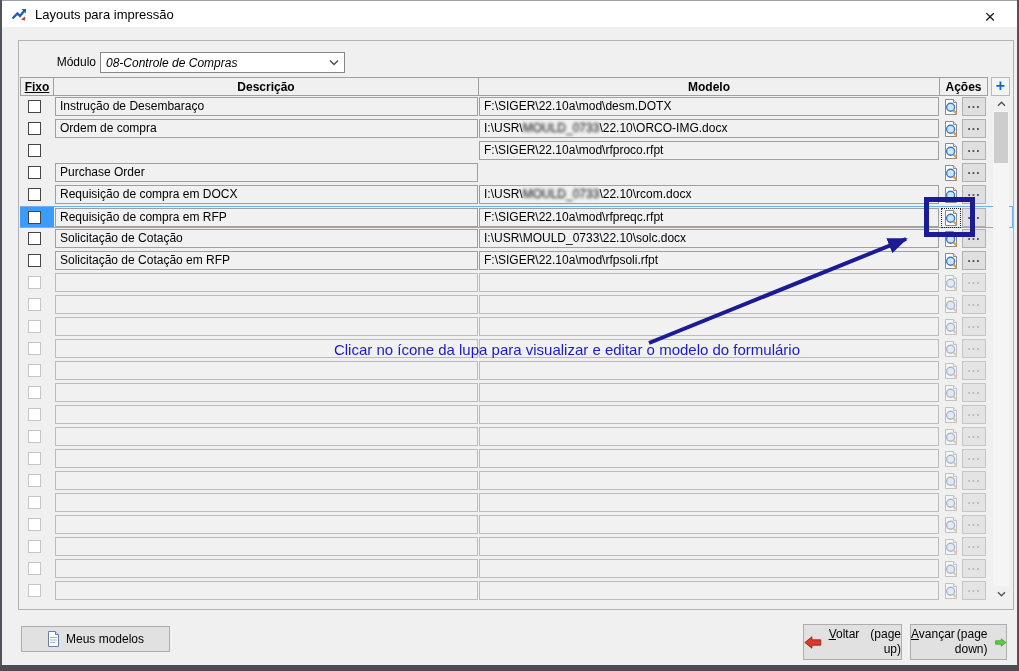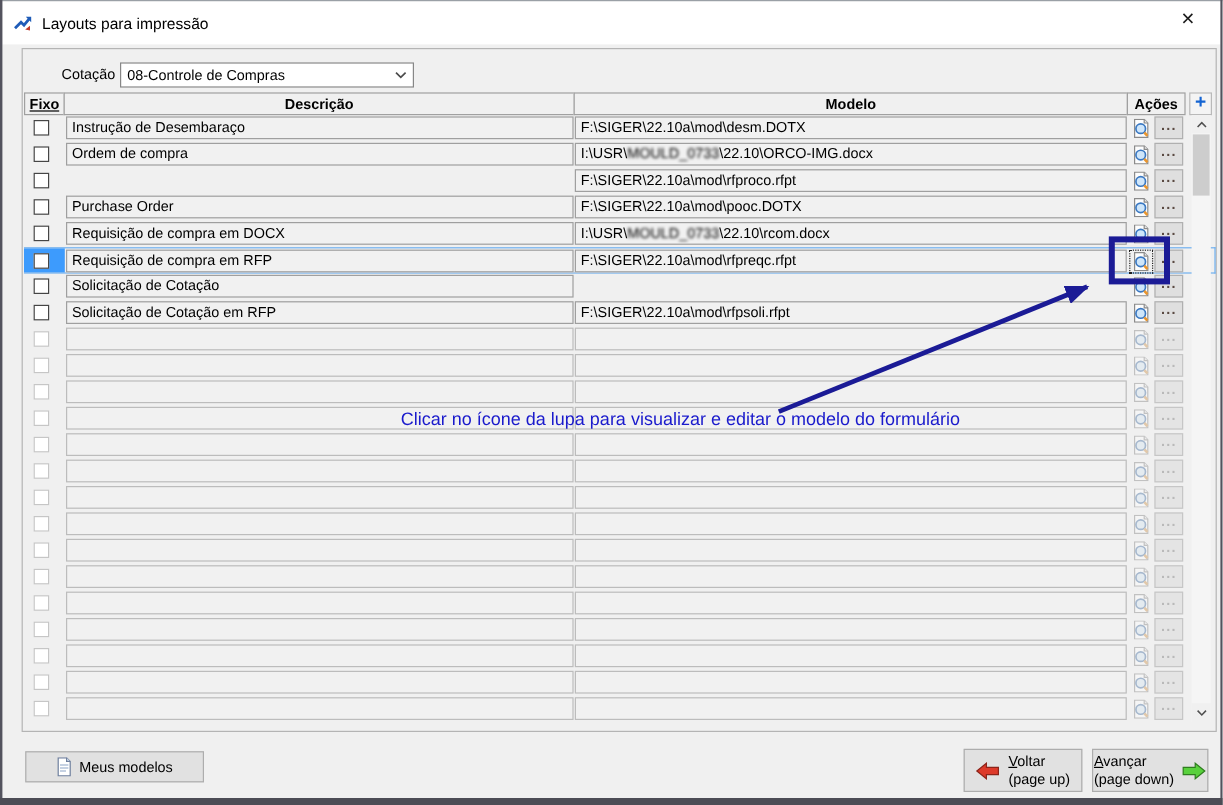--- a/index.html
+++ b/index.html
@@ -9,31 +9,31 @@
   #window { position:relative; width:1019px; height:671px; background:#f0f0f0; overflow:hidden; }
 
   
   .edge { position:absolute; background:#53535e; z-index:60; }
   .edge-top { left:0; top:0; width:100%; height:1px; background:#9aa0a6; }
   .edge-left { left:0; top:0; width:2px; height:100%; }
   .edge-right { right:0; top:0; width:2px; height:100%; }
   .edge-bottom { left:0; bottom:0; width:100%; height:6px; background:#4c4c55; }
 
   
-  .titlebar { position:absolute; left:2px; top:1px; width:1015px; height:36px; background:#ffffff; display:flex; align-items:center; }
+  .titlebar { position:absolute; left:2px; top:1px; width:1015px; height:26px; background:#ffffff; display:flex; align-items:center; }
   .title-icon { width:16px; height:16px; margin-left:9px; flex:0 0 auto; }
   .title-text { margin-left:8px; font-size:13px; color:#000; }
   .close-btn { position:absolute; right:6px; top:0; width:42px; height:31px; display:flex; align-items:center; justify-content:center; font-size:19px; color:#1a1a1a; cursor:default; }
 
   
   .groupbox { position:absolute; left:18px; top:40px; width:996px; height:570px; border:1px solid #b4b4b4; background:#f0f0f0; }
 
   
   .module-label { position:absolute; left:38px; top:55px; width:58px; text-align:right; font-size:12px; color:#000; }
-  .module-select { position:absolute; left:100px; top:52px; width:245px; height:21px; background:#fff; border:1px solid #878787; display:flex; align-items:center; }
+  .module-select { position:absolute; left:100px; top:52px; width:245px; height:21px; background:#fff; border:1px solid #878787; display:flex; align-items:center;font-style:italic; }
   .module-value { flex:1; font-size:12px; padding-left:5px; color:#000; white-space:nowrap; overflow:hidden; }
   .module-chev { width:20px; height:100%; display:flex; align-items:center; justify-content:center; }
 
   
   .th { position:absolute; top:77px; height:19px; background:#f0f0f0; border:1px solid #a0a0a0; font-size:12px; font-weight:bold; color:#000; display:flex; align-items:center; justify-content:center; }
   .th-fixo    { left:20px;  width:34px;text-decoration:underline; }
   .th-desc    { left:53px;  width:426px; }
   .th-modelo  { left:478px; width:462px; }
   .th-acoes   { left:939px; width:49px; }
   .add-btn { position:absolute; left:991px; top:77px; width:19px; height:19px; border:1px solid #b9b9b9; background:#f4f4f4; color:var(--plus-blue,#1464d2); font-size:16px; font-weight:bold; line-height:16px; text-align:center; }
@@ -64,21 +64,21 @@
 
   
   .ann-text { position:absolute; left:267px; top:341px; width:600px; text-align:center; font-size:15px; color:var(--annotation-text,#1a1acc); z-index:45; }
   .overlay { position:absolute; left:0; top:0; width:1019px; height:671px; z-index:44; pointer-events:none; }
 
   
   .btn { position:absolute; background:#e1e1e1; border:1px solid #adadad; display:flex; align-items:center; justify-content:center; font-size:12px; color:#000;text-align:right; }
   .btn-meus { left:21px; top:626px; width:149px; height:26px; gap:6px; }
   .btn-voltar { left:803px; top:624px; width:99px; height:36px; gap:7px; }
   .btn-avancar { left:910px; top:624px; width:97px; height:36px; gap:7px; }
-  .btn-2line { display:flex; flex-direction:column; align-items:flex-start; line-height:15px; }
+  .btn-2line { display:flex; flex-direction:row; align-items:flex-start; line-height:15px; }
   .btn-main { display:block; }
   .btn-main::first-letter { text-decoration:underline; }
 </style>
 </head>
 <body>
 
 <div id="window">
 
   <div class="titlebar">
     <svg class="title-icon" viewBox="0 0 16 16">
@@ -88,21 +88,21 @@
       <polygon points="10,13.5 14,10.5 14,14.5" fill="#c0392b"></polygon>
     </svg>
     <span class="title-text">Layouts para impressão</span>
     <div class="close-btn">
       <span>×</span>
     </div>
   </div>
 
   <div class="groupbox"></div>
 
-  <div class="module-label">Cotação</div>
+  <div class="module-label">Módulo</div>
   <div class="module-select">
     <span class="module-value">08-Controle de Compras</span>
     <span class="module-chev">
       <svg width="10" height="7" viewBox="0 0 10 7">
           <path d="M1,1.5 L5,5.5 L9,1.5" fill="none" stroke="#4c4c4c" stroke-width="1.4"></path>
         </svg>
     </span>
   </div>
 
   <div class="th th-fixo">Fixo</div>
@@ -151,21 +151,20 @@
         <path d="M10.5,0.5 v3 h3" fill="#e8e8e8" stroke="#8a8a8a"></path>
         <circle cx="7.6" cy="8.2" r="4" fill="#cfe6fa" stroke="#3a78c2" stroke-width="1.4"></circle>
         <line x1="10.6" y1="11.4" x2="13.2" y2="14.2" stroke="#e8952f" stroke-width="2.2"></line>
       </svg>
     </div>
     <div class="dots">...</div>
   </div>
       <div class="row">
     <div class="cb"></div>
     <div class="field f-desc">Purchase Order</div>
-    <div class="field f-mod"><span>F:\SIGER\22.10a\mod\pooc.DOTX</span></div>
     <div class="mag">
       <svg width="16" height="16" viewBox="0 0 16 16">
         <path d="M2.5,0.5 h8 l3,3 v12 h-11 z" fill="#fdfdfd" stroke="#8a8a8a"></path>
         <path d="M10.5,0.5 v3 h3" fill="#e8e8e8" stroke="#8a8a8a"></path>
         <circle cx="7.6" cy="8.2" r="4" fill="#cfe6fa" stroke="#3a78c2" stroke-width="1.4"></circle>
         <line x1="10.6" y1="11.4" x2="13.2" y2="14.2" stroke="#e8952f" stroke-width="2.2"></line>
       </svg>
     </div>
     <div class="dots">...</div>
   </div>
@@ -193,20 +192,21 @@
         <path d="M10.5,0.5 v3 h3" fill="#e8e8e8" stroke="#8a8a8a"></path>
         <circle cx="7.6" cy="8.2" r="4" fill="#cfe6fa" stroke="#3a78c2" stroke-width="1.4"></circle>
         <line x1="10.6" y1="11.4" x2="13.2" y2="14.2" stroke="#e8952f" stroke-width="2.2"></line>
       </svg>
     </div>
     <div class="dots">...</div>
   </div>
       <div class="row">
     <div class="cb"></div>
     <div class="field f-desc">Solicitação de Cotação</div>
+    <div class="field f-mod"><span>I:\USR\MOULD_0733\22.10\solc.docx</span></div>
     <div class="mag">
       <svg width="16" height="16" viewBox="0 0 16 16">
         <path d="M2.5,0.5 h8 l3,3 v12 h-11 z" fill="#fdfdfd" stroke="#8a8a8a"></path>
         <path d="M10.5,0.5 v3 h3" fill="#e8e8e8" stroke="#8a8a8a"></path>
         <circle cx="7.6" cy="8.2" r="4" fill="#cfe6fa" stroke="#3a78c2" stroke-width="1.4"></circle>
         <line x1="10.6" y1="11.4" x2="13.2" y2="14.2" stroke="#e8952f" stroke-width="2.2"></line>
       </svg>
     </div>
     <div class="dots">...</div>
   </div>

